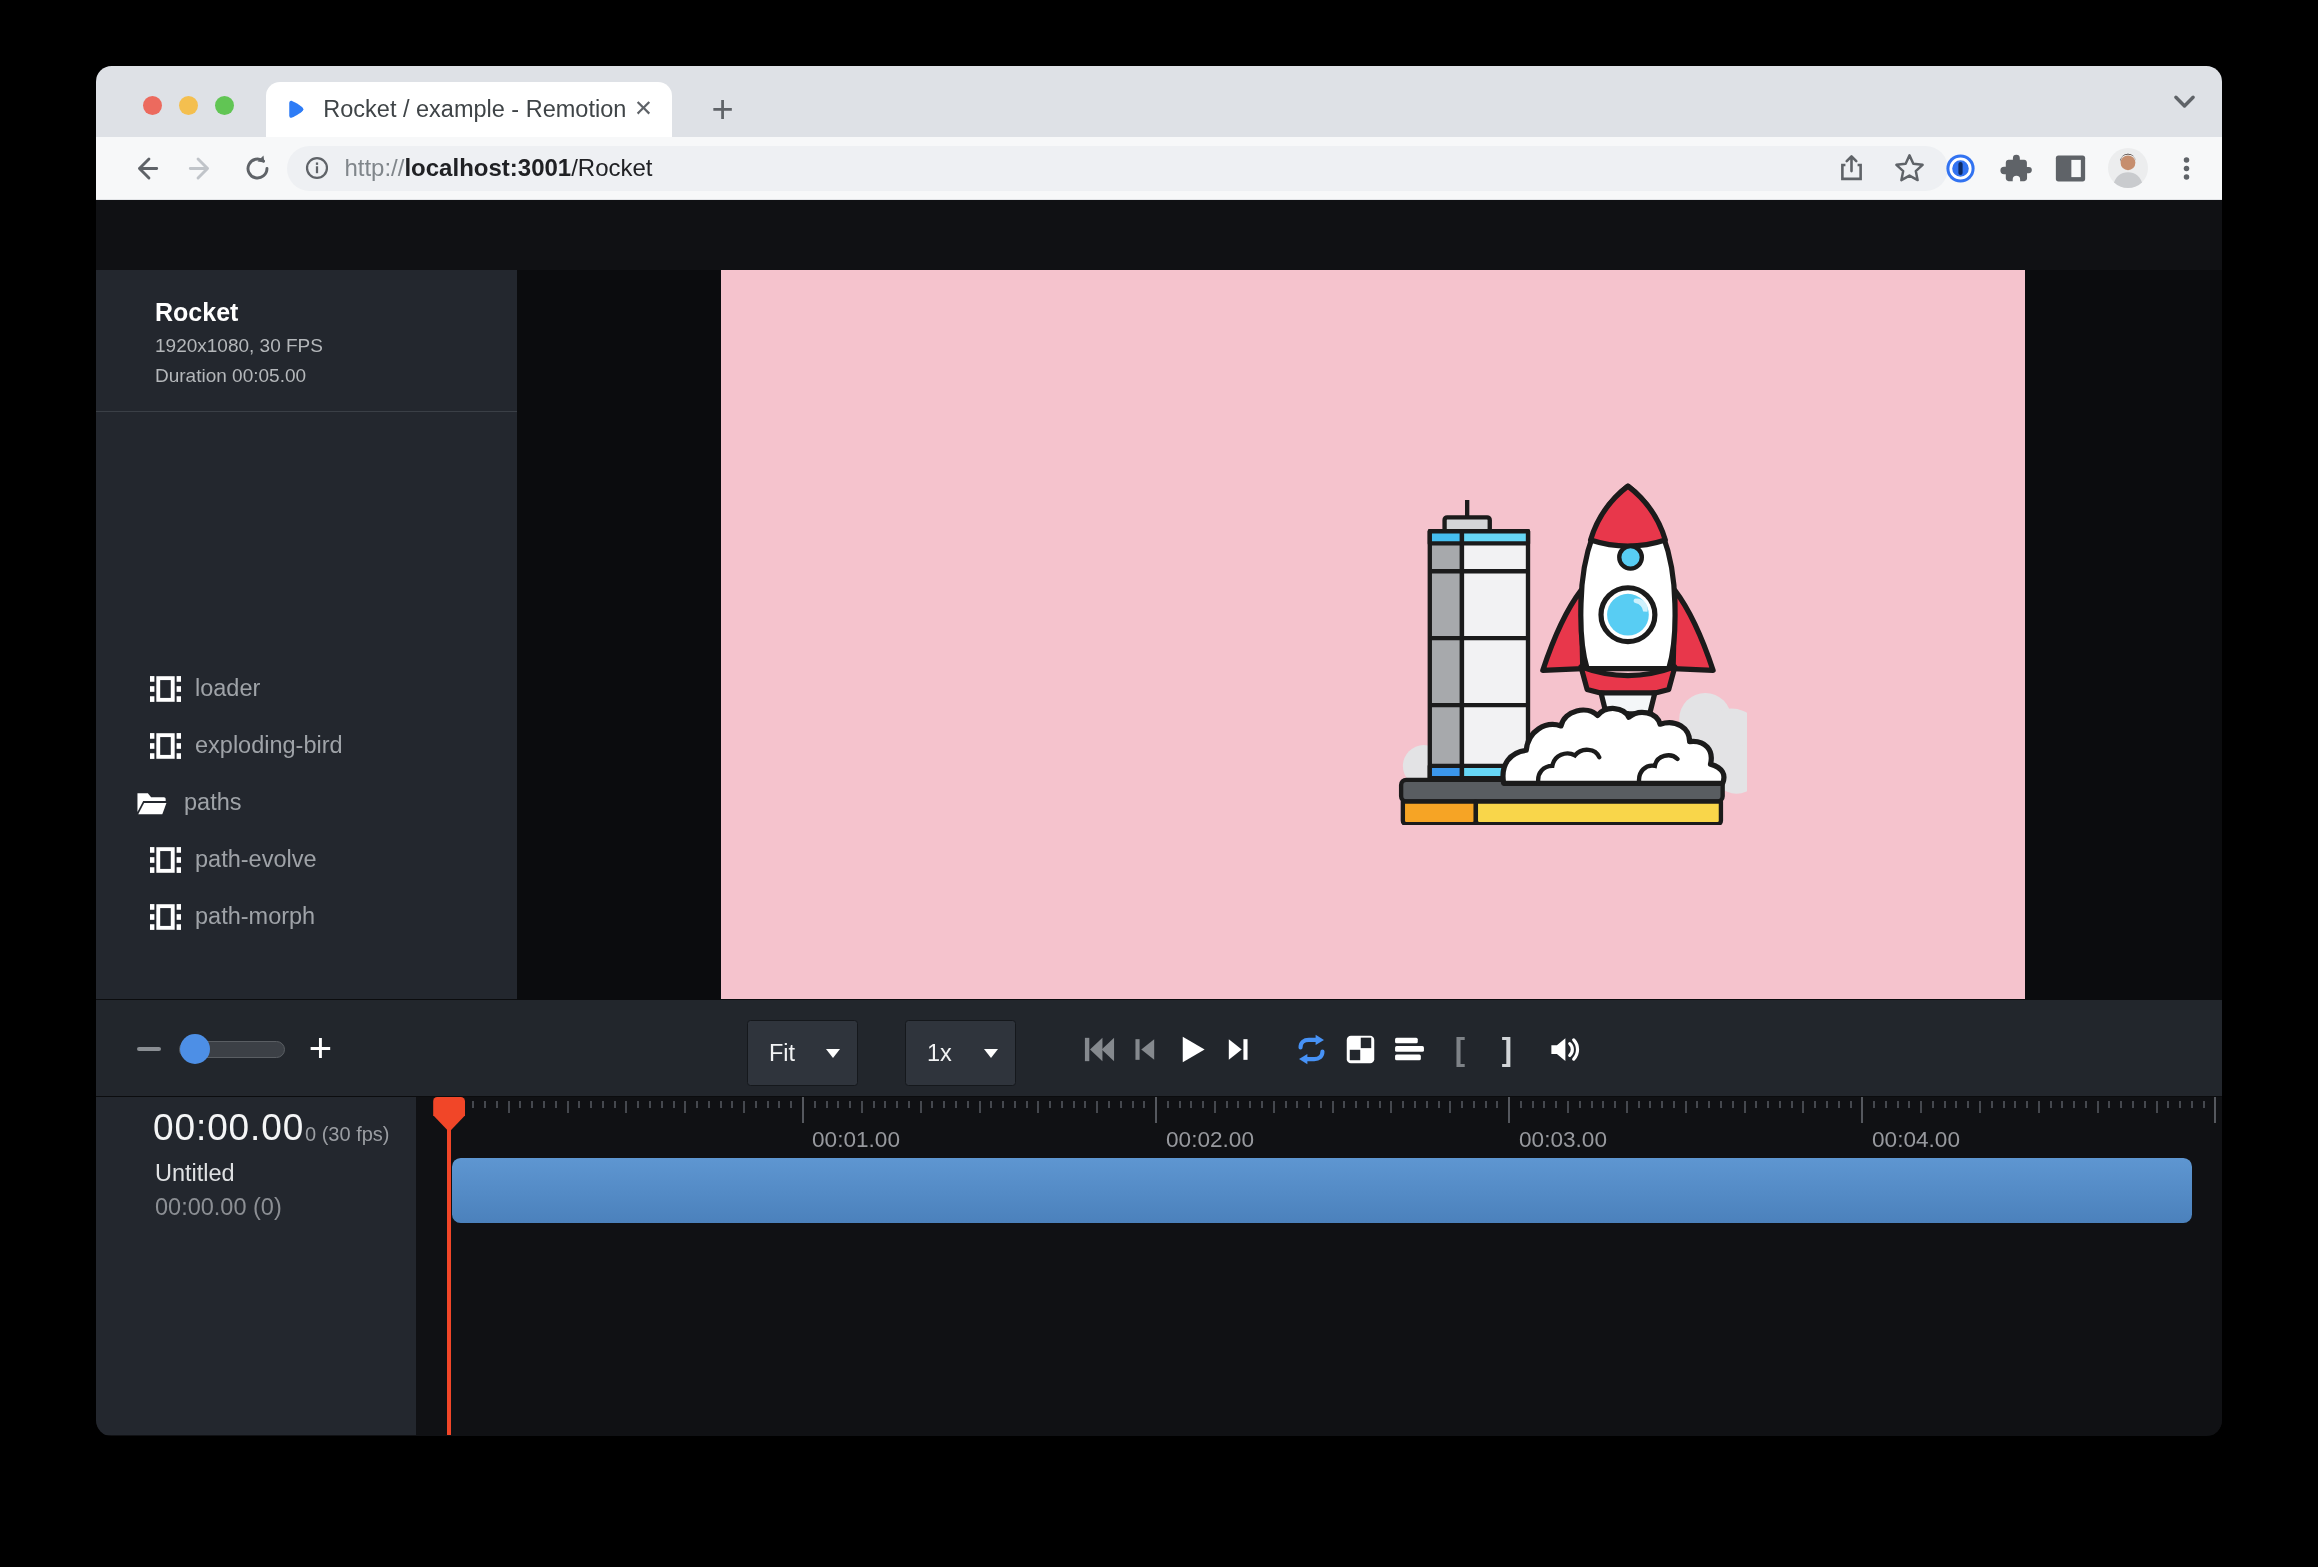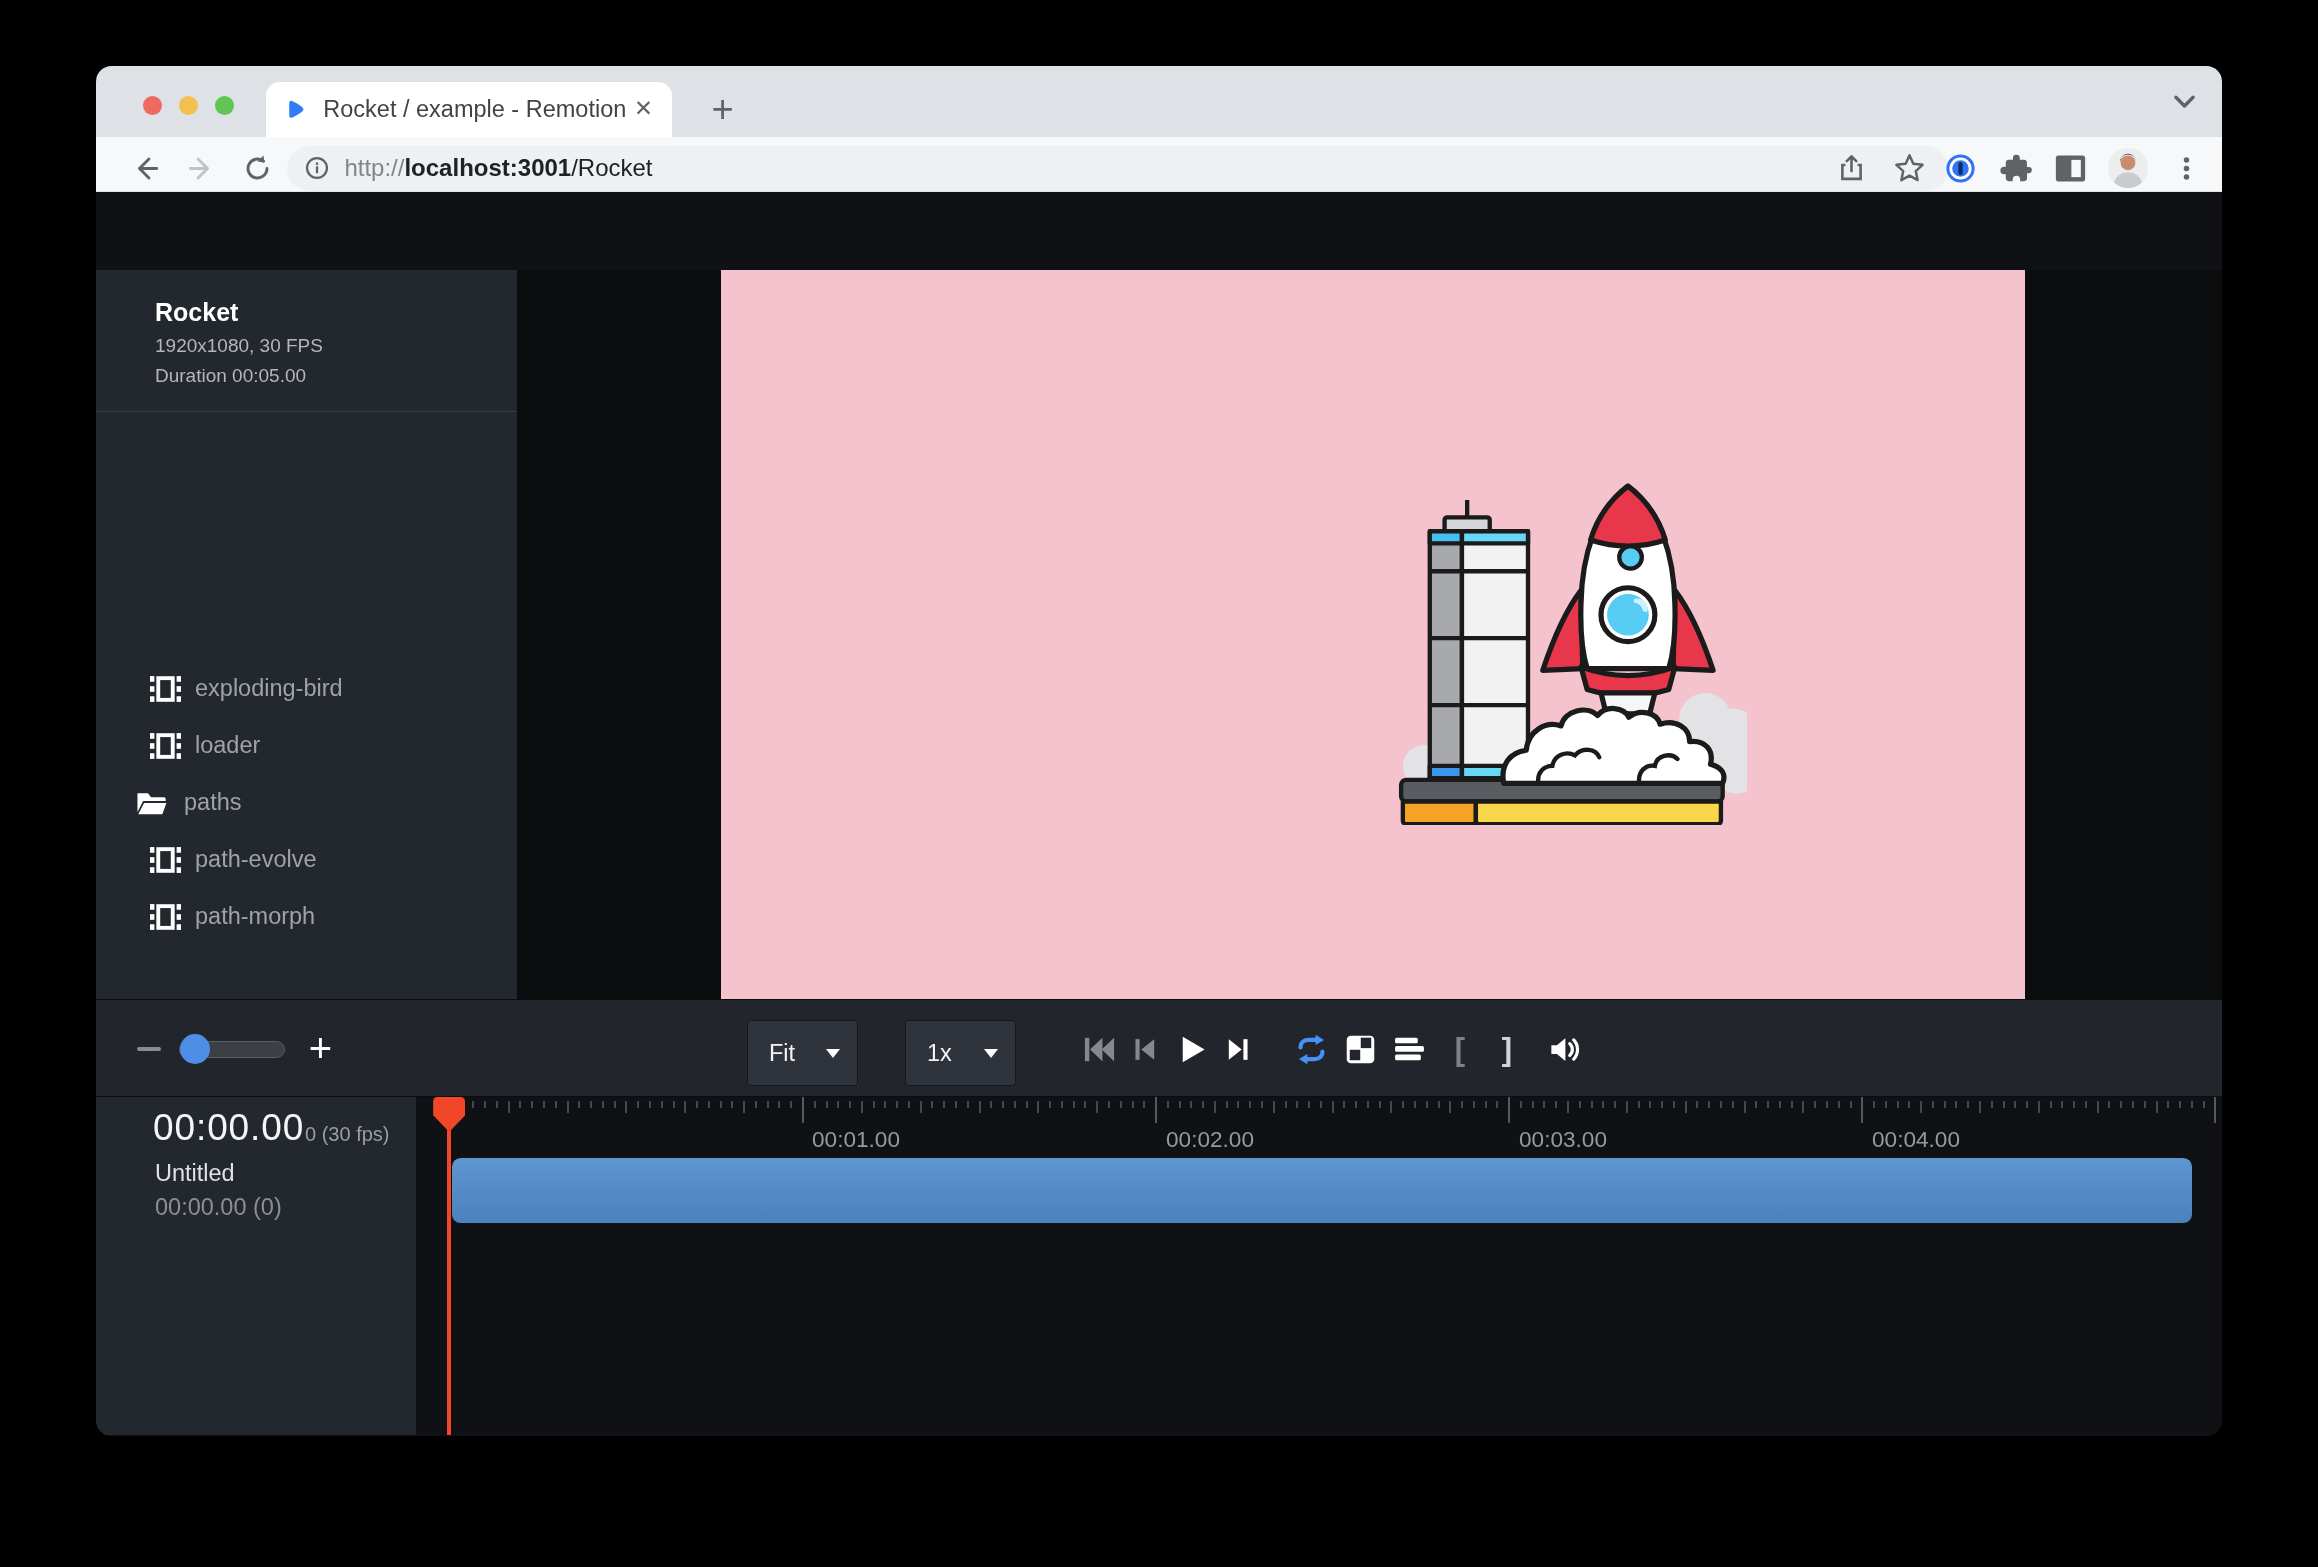--- a/index.html
+++ b/index.html
@@ -14,21 +14,21 @@
   .t-yellow { left:83px;  background:#F4BF4F; }
   .t-green  { left:119px; background:#61C554; }
   .tab { position:absolute; left:170px; top:15.7px; width:406px; height:56px; background:#FFFFFF; border-radius:14px 14px 0 0; display:flex; align-items:center; padding:0 19px; }
   .tab-favicon { width:22.6px; height:22.6px; flex:0 0 auto; }
   .tab-title { margin-left:15.7px; font-size:23.5px; color:#3F4447; white-space:nowrap; overflow:hidden; flex:1; }
   .tab-close { font-size:22.6px; color:#5F6368; margin-left:8.7px; line-height:1; }
   .newtab-btn { position:absolute; left:604px; top:21px; width:45px; height:45px; color:#5F6368; font-size:38px; font-weight:300; display:flex; align-items:center; justify-content:center; }
   .tab-chevron { position:absolute; left:2073px; top:26px; width:31px; height:21px; }
 
   
-  .navbar { position:absolute; left:0; top:71px; width:100%; height:55px; background:#F7F8F9; border-bottom:0.9px solid #E2E4E7; }
+  .navbar { position:absolute; left:0; top:71px; width:100%; height:63px; background:#F7F8F9; border-bottom:0.9px solid #E2E4E7; }
   .nav-icon { position:absolute; top:13px; width:37px; height:37px; display:flex; align-items:center; justify-content:center; }
   .omnibox { position:absolute; left:191px; top:8.7px; width:1661px; height:45px; background:#EEF0F3; border-radius:22.6px; display:flex; align-items:center; padding:0 17.4px; }
   .url-text { margin-left:14px; font-size:24px; color:#202124; white-space:nowrap; }
   .url-scheme { color:#80868B; }
   .omni-right { position:absolute; right:21px; top:0; height:45px; display:flex; align-items:center; gap:24px; }
 
   
   .menubar { position:absolute; left:0; top:134px; width:100%; height:70px; background:#22262C; display:flex; align-items:center; }
   .menubar-logo { margin-left:31px; width:26px; height:26px; }
   .menu-item { color:#F2F3F4; font-size:23.5px; margin-left:45px; }
@@ -200,37 +200,37 @@
                     <rect x="0" y="0" width="3.4" height="4.4"></rect>
                     <rect x="0" y="7.8" width="3.4" height="4.4"></rect>
                     <rect x="0" y="15.6" width="3.4" height="4.4"></rect>
                     <rect x="20.6" y="0" width="3.4" height="4.4"></rect>
                     <rect x="20.6" y="7.8" width="3.4" height="4.4"></rect>
                     <rect x="20.6" y="15.6" width="3.4" height="4.4"></rect>
                   </g>
                   <rect x="6.4" y="1.6" width="11.2" height="16.8" fill="none" stroke="#fff" stroke-width="3"></rect>
                 </svg>
               </span>
-            <span class="comp-label">exploding-bird</span>
+            <span class="comp-label">loader</span>
           </div>
           <div class="comp-row">
             <span class="ci">
                 <svg width="31" height="26" viewBox="0 0 24 20">
                   <g fill="#fff">
                     <rect x="0" y="0" width="3.4" height="4.4"></rect>
                     <rect x="0" y="7.8" width="3.4" height="4.4"></rect>
                     <rect x="0" y="15.6" width="3.4" height="4.4"></rect>
                     <rect x="20.6" y="0" width="3.4" height="4.4"></rect>
                     <rect x="20.6" y="7.8" width="3.4" height="4.4"></rect>
                     <rect x="20.6" y="15.6" width="3.4" height="4.4"></rect>
                   </g>
                   <rect x="6.4" y="1.6" width="11.2" height="16.8" fill="none" stroke="#fff" stroke-width="3"></rect>
                 </svg>
               </span>
-            <span class="comp-label">loader</span>
+            <span class="comp-label">exploding-bird</span>
           </div>
           <div class="comp-row folder">
             <span class="ci">
                 <svg width="33" height="26" viewBox="0 0 24 20">
                   <path fill="#fff" d="M1.2 2.5 h8 l2.5 3 H21.6 a1.3 1.3 0 0 1 1.3 1.3 V8.4 H5.6 L1.2 17 Z"></path>
                   <path fill="#fff" d="M6.3 10 h17.2 l-3.2 8.6 H1.8 Z"></path>
                 </svg>
               </span>
             <span class="comp-label">paths</span>
           </div>

